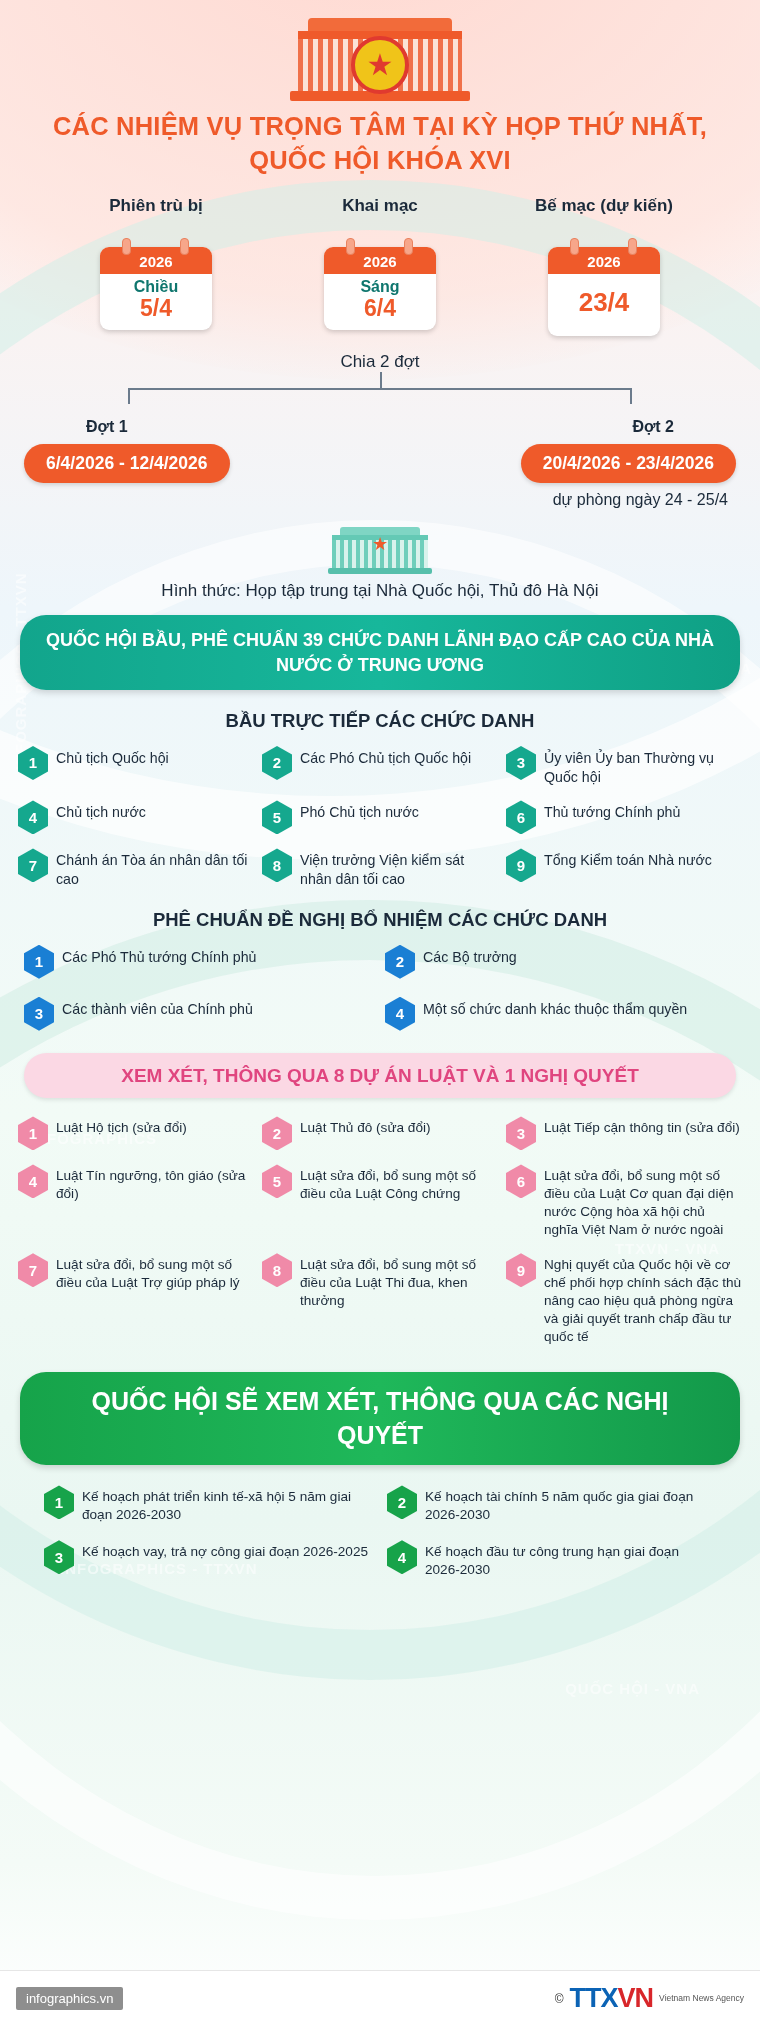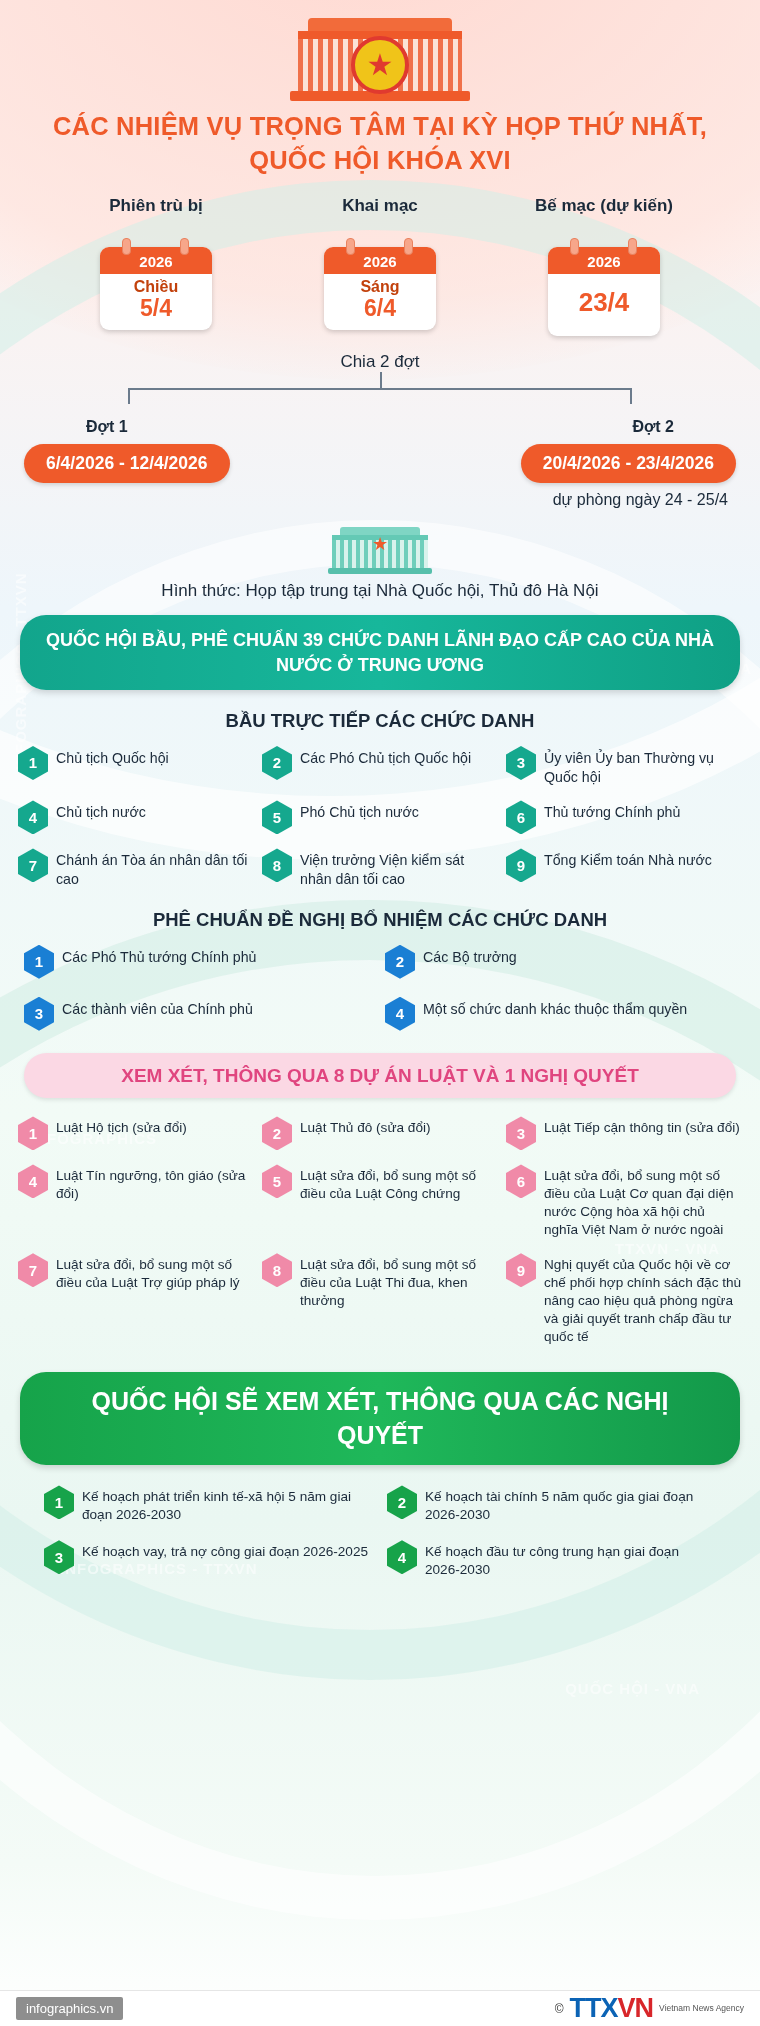--- a/index.html
+++ b/index.html
@@ -103,21 +103,21 @@
     position: absolute; top: 0; width: 9px; height: 17px; border-radius: 4px;
     background: #f7a68a; border: 1px solid #e9825f;
   }
   .cal-rings span:nth-child(1) { left: 22px; }
   .cal-rings span:nth-child(2) { left: 80px; }
   .cal-top {
     background: #ef5a2a; color: #fff; font-size: 15px; font-weight: bold;
     padding: 6px 0 4px; border-radius: 9px 9px 0 0;
   }
   .cal-body { padding: 4px 0 8px; }
-  .cal-l1 { color: #c2410c; font-size: 16px; font-weight: bold; }
+  .cal-l1 { color: #0f766e; font-size: 16px; font-weight: bold; }
   .cal-l2 { color: #ef5a2a; font-size: 23px; font-weight: bold; line-height: 1.1; }
   .cal-big { color: #ef5a2a; font-size: 26px; font-weight: bold; padding: 9px 0 10px; }
 
   
   .chia {
     text-align: center; font-size: 17px; color: #1b2a3a; margin-top: 16px;
   }
   .bracket { position: relative; height: 46px; margin: 0 80px; }
   .bracket .vtop { position: absolute; left: 50%; top: 0; width: 2px; height: 16px; background: #6b7b8c; }
   .bracket .hz { position: absolute; left: 8%; right: 8%; top: 16px; height: 2px; background: #6b7b8c; }
@@ -174,21 +174,21 @@
   }
   .hex-teal { background: #15a88e; }
   .hex-blue { background: #1a7fd4; }
   .hex-pink { background: #f08aa8; }
   .hex-green { background: #17a34a; }
   .itxt { font-size: 14.2px; color: #1b2a3a; line-height: 1.32; padding-top: 3px; }
   .itxt-sm { font-size: 13.6px; }
 
   
   .footer {
-    position: absolute; bottom: 0; left: 0; width: 760px; height: 36px;
+    position: absolute; bottom: 0; left: 0; width: 760px; height: 56px;
     background: #ffffff; border-top: 1px solid #e6e6e6;
     display: flex; align-items: center; justify-content: space-between;
     padding: 0 16px; z-index: 8;
   }
   .fl { background: #8e8e8e; color: #fff; font-size: 13px; padding: 4px 10px; border-radius: 2px; }
   .fr { display: flex; align-items: center; gap: 6px; }
   .fr .cmark { font-size: 12px; color: #333; }
   .fr .ttxvn { color: #0b63b5; font-size: 27px; font-weight: bold; letter-spacing: -1px; }
   .fr .ttxvn .red { color: #d8262a; }
   .fr .vna { font-size: 8.5px; color: #555; line-height: 1; }

